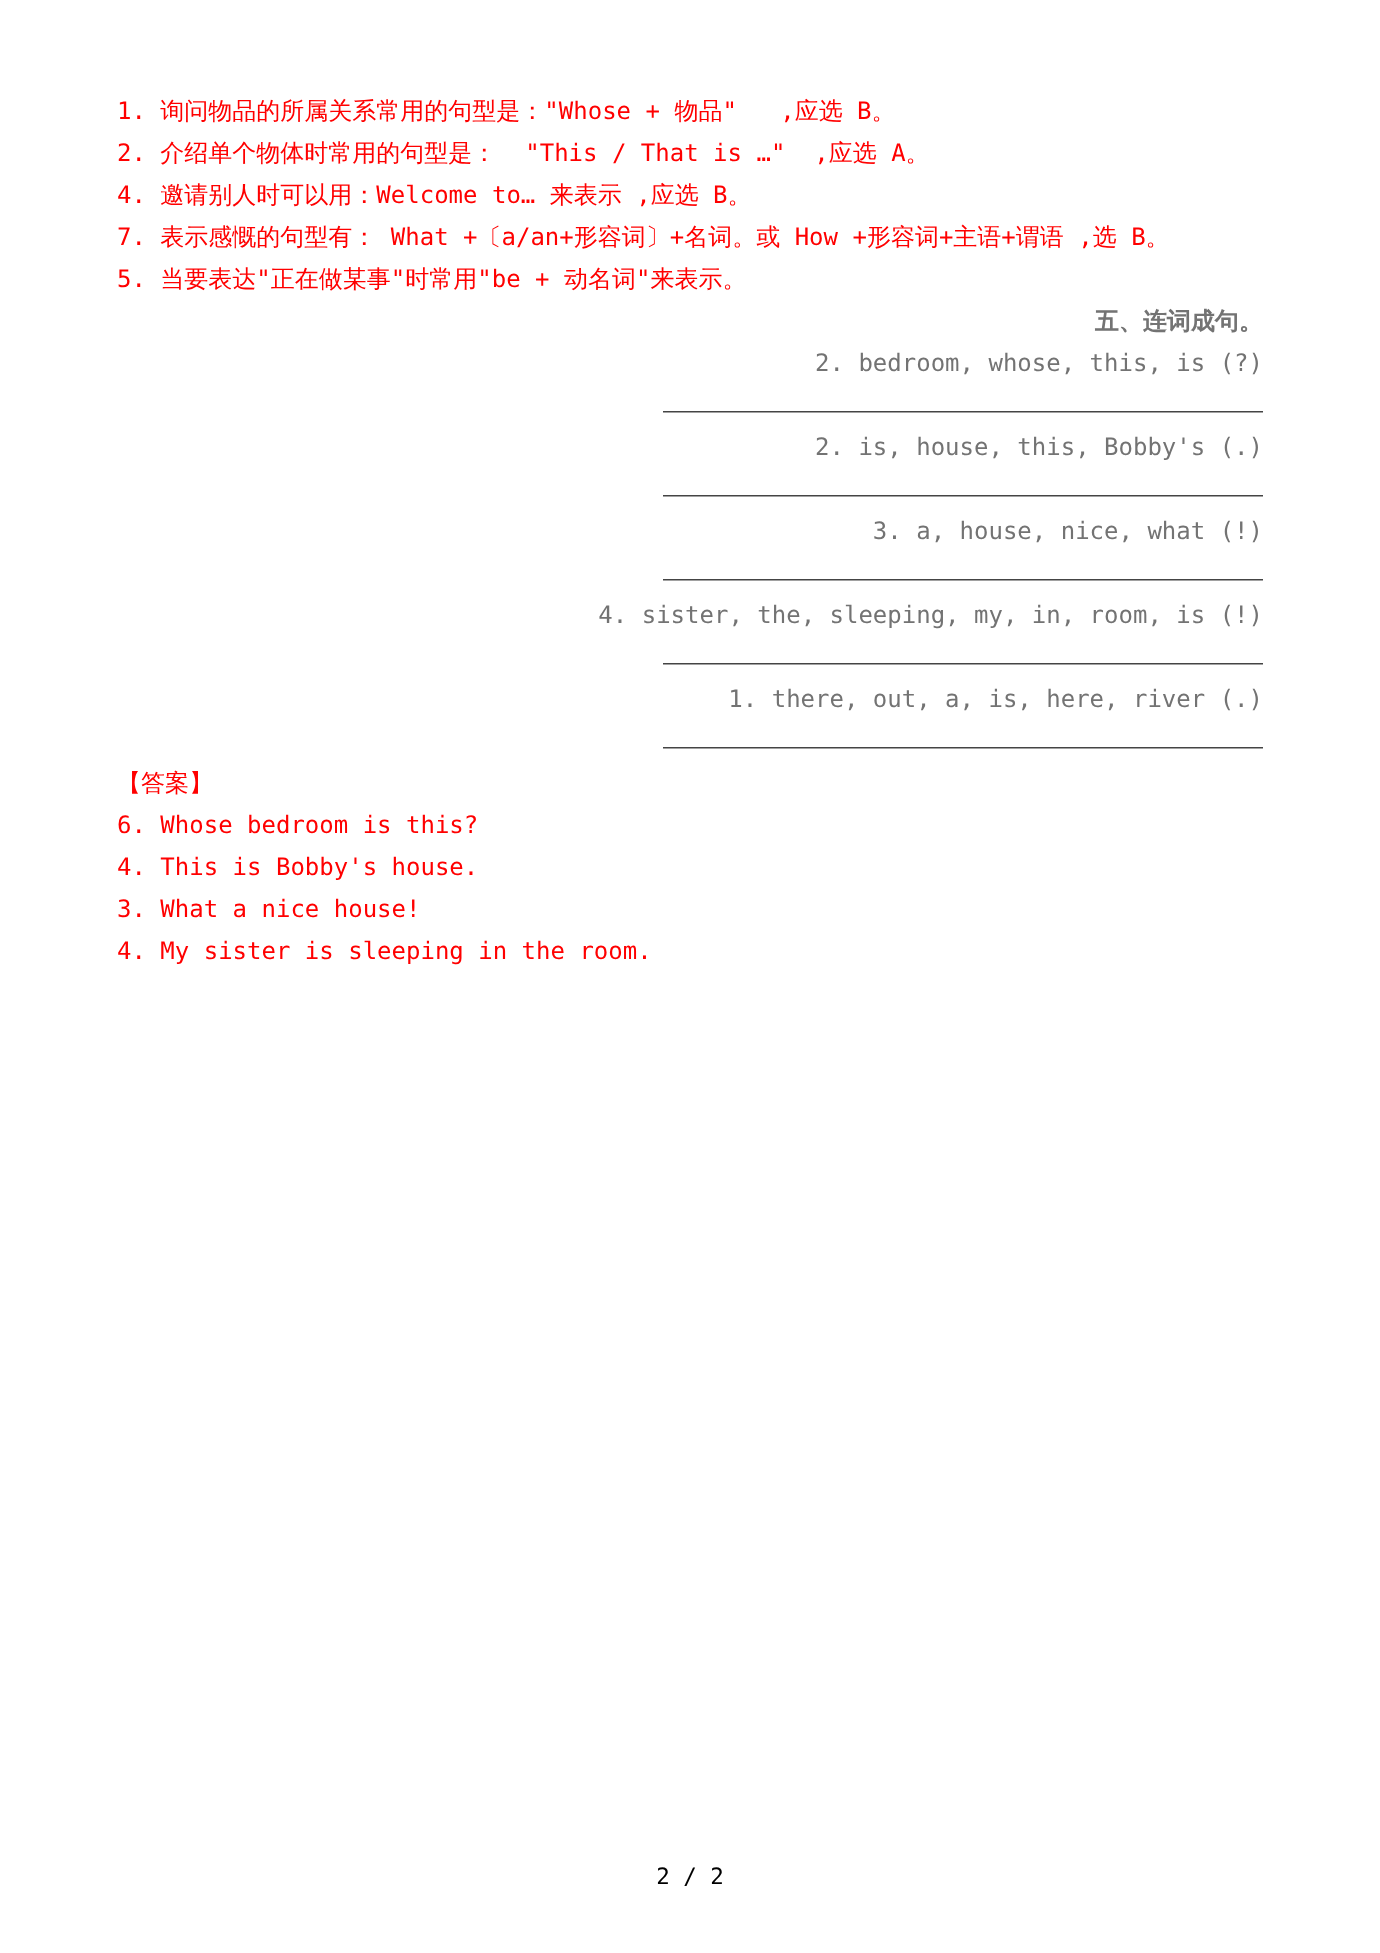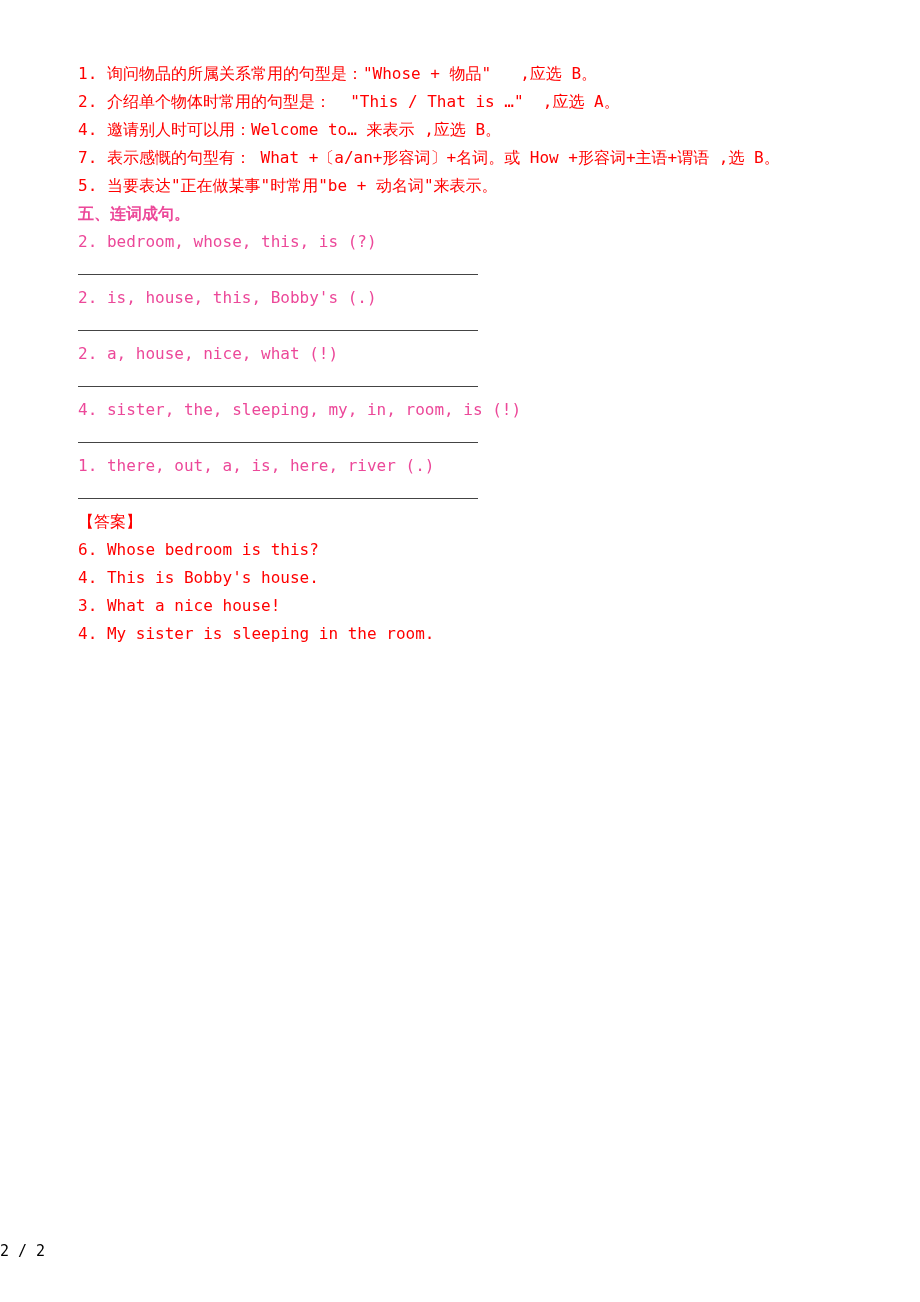--- a/index.html
+++ b/index.html
@@ -15,37 +15,37 @@
     height: 1302px;
     padding: 60px 78px 0 78px;
     position: relative;
     font-family: "SimSun", "宋体", "Songti SC", monospace;
     font-size: 16px;
     line-height: 1.75;
     color: #000000;
   }
   .red { color: #ff0000; }
   .bold { font-weight: bold; }
-  .black { color: #ec4899; }
+  .black { color: #737373; text-align: right; }
   .line {
     white-space: pre;
   }
   .ul {
     display: inline-block;
     width: 400px;
     border-bottom: 1px solid #444;
     height: 0.9em;
     vertical-align: baseline;
   }
   .footer {
     position: absolute;
     bottom: 38px;
     left: 0;
     width: 920px;
-    text-align: left;
+    text-align: center;
     font-size: 15px;
     font-family: "SimSun", "宋体", "Songti SC", monospace;
     color: #000;
   }
 </style>
 </head>
 <body>
 
 <div class="page">
 
@@ -56,21 +56,21 @@
   <div class="line red">5. 当要表达"正在做某事"时常用"be + 动名词"来表示。</div>
 
   <div class="line bold black">五、连词成句。</div>
 
   <div class="line black">2. bedroom, whose, this, is (?)</div>
   <div class="black"><span class="ul"></span></div>
 
   <div class="line black">2. is, house, this, Bobby's (.)</div>
   <div class="black"><span class="ul"></span></div>
 
-  <div class="line black">2. a, house, nice, what (!)</div>
+  <div class="line black">3. a, house, nice, what (!)</div>
   <div class="black"><span class="ul"></span></div>
 
   <div class="line black">4. sister, the, sleeping, my, in, room, is (!)</div>
   <div class="black"><span class="ul"></span></div>
 
   <div class="line black">1. there, out, a, is, here, river (.)</div>
   <div class="black"><span class="ul"></span></div>
 
   <div class="line red">【答案】</div>
   <div class="line red">6. Whose bedroom is this?</div>

